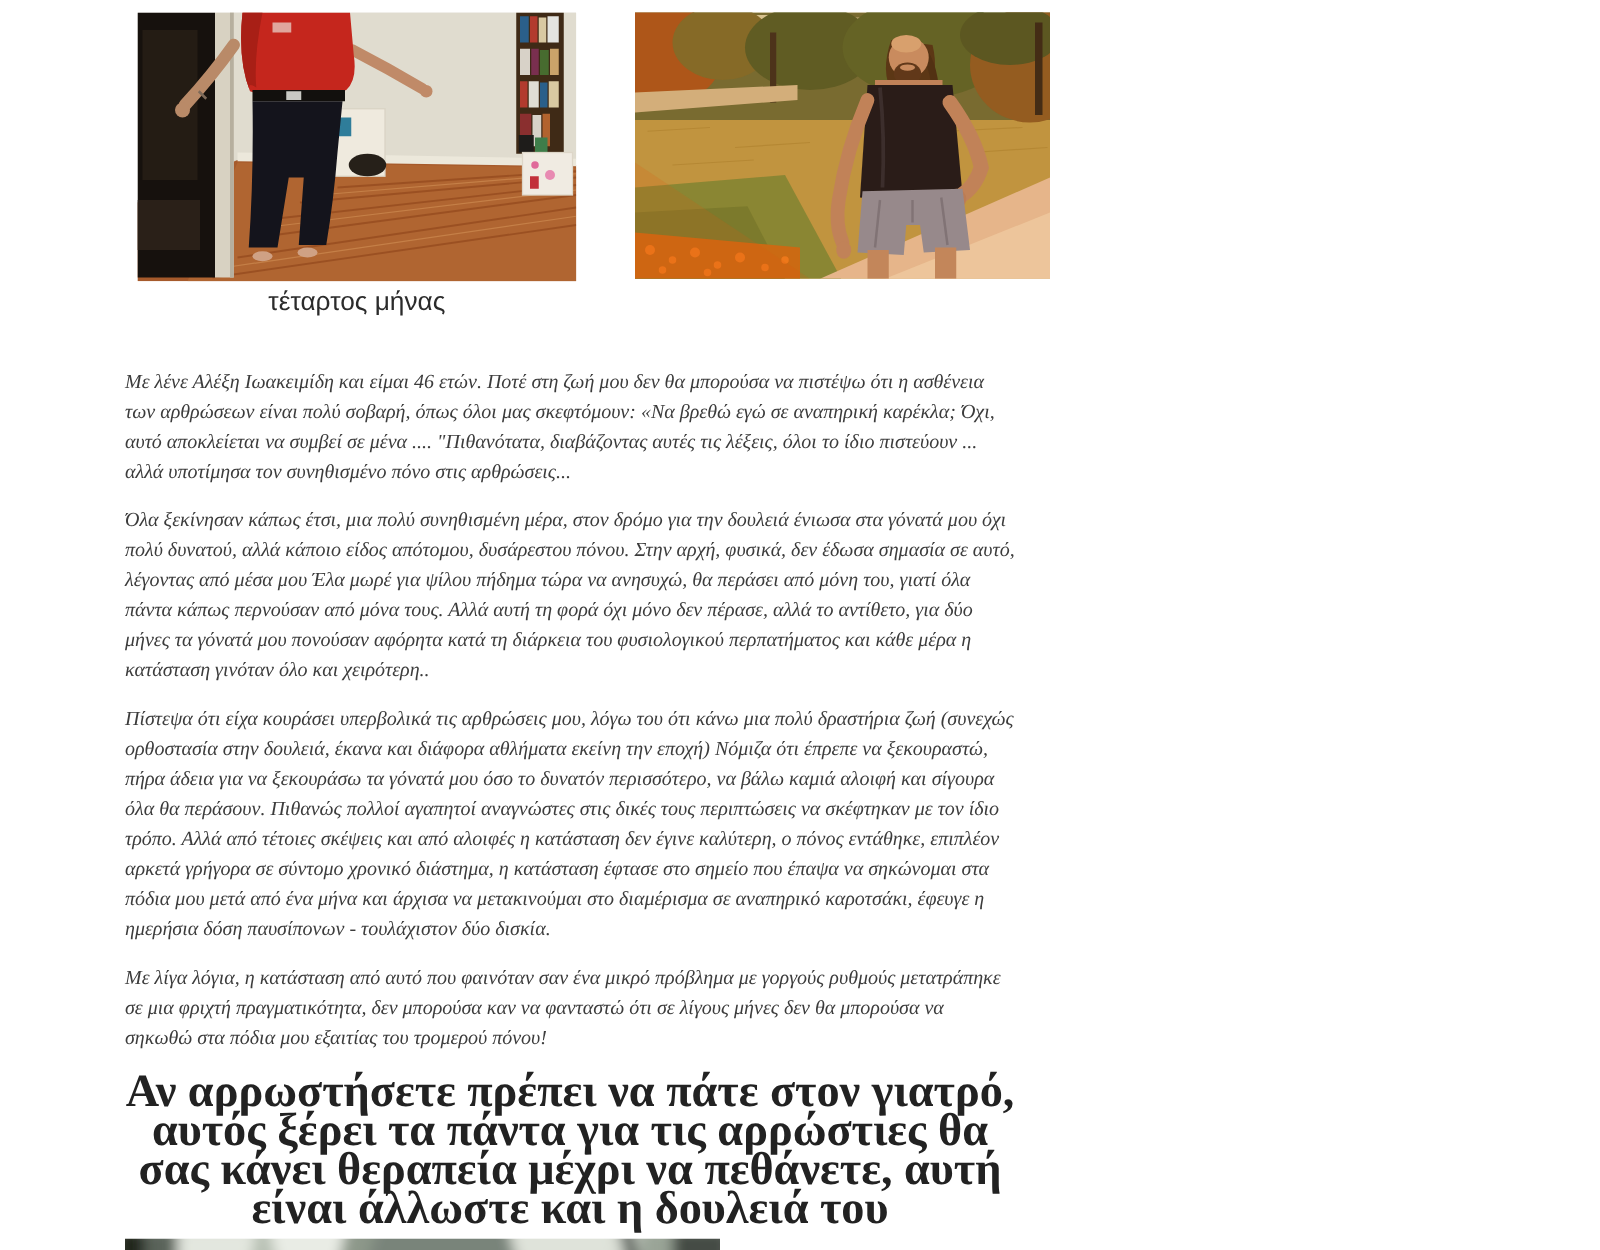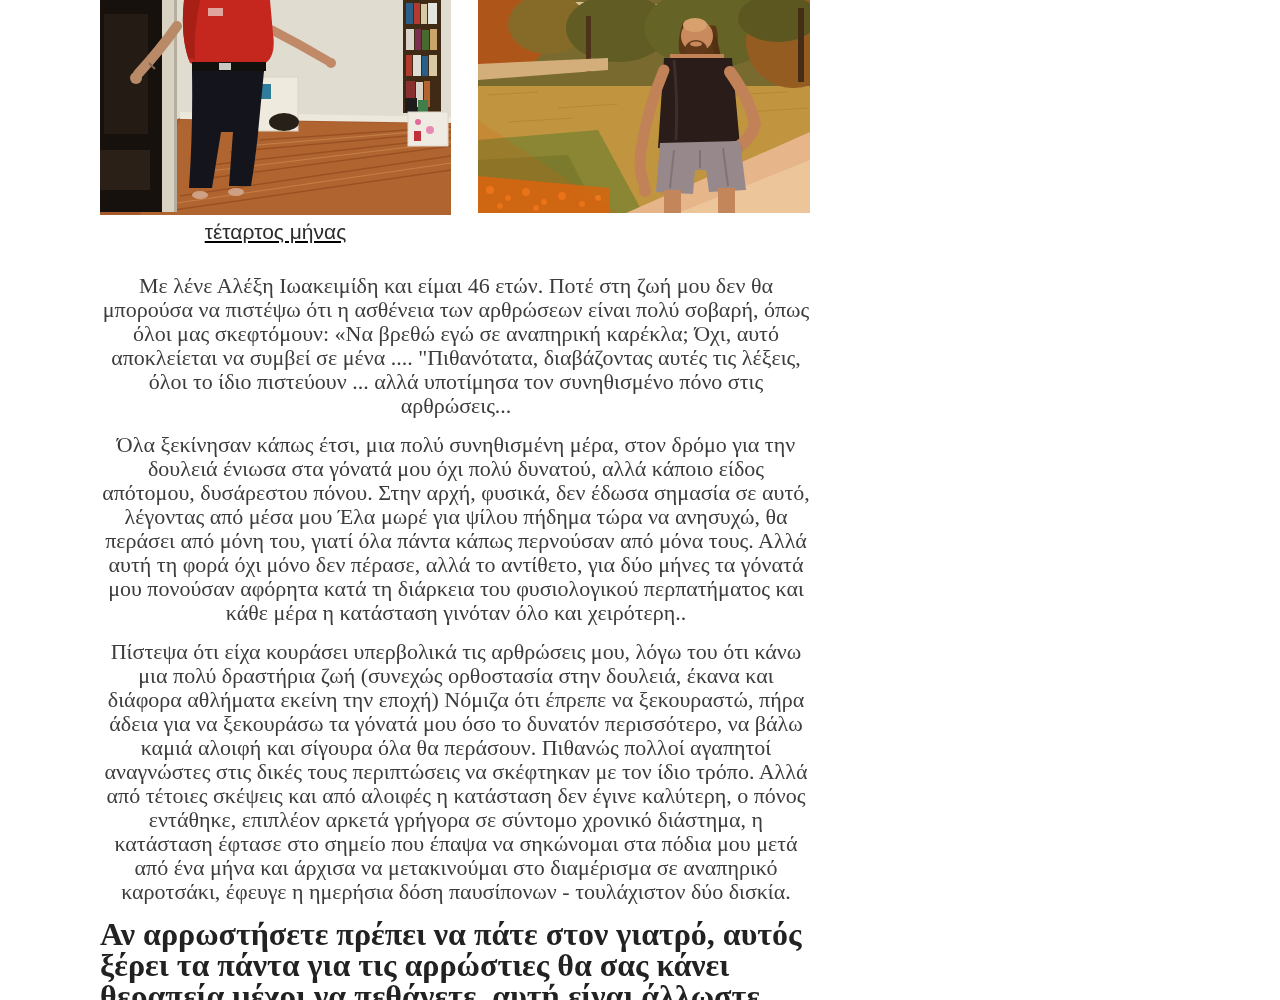--- a/index.html
+++ b/index.html
@@ -13,44 +13,46 @@
   .content {
     position:absolute;
     left:100px; top:0;
     width:712px;
   }
   .figures-row {
     display:flex;
     gap:27px;
     align-items:flex-start;
   }
-  figure { margin:0;text-decoration:underline; }
+  figure { margin:10px; }
   figure svg { display:block; }
   figcaption {
     margin-top:5px;
     text-align:center;
     font-family:"Liberation Sans", sans-serif;
     font-size:21px;
     color:#2b2b2b;
   }
   .body-text { margin-top:30px; }
   .body-text p {
-    font-size:22px;
+    font-style:italic;
+    font-size:16px;
     line-height:24px;
     color:#3c3c3c;
     margin:0 0 15px 0;
-    text-align:center;
+    text-align:left;
   }
   h1.section-heading {
     font-family:"Liberation Serif", serif;
     font-weight:bold;
-    font-size:32px;
+    font-size:37px;
     line-height:31px;
     color:#222222;
     margin:14px 0 9px 0;
+    text-align:center;
   }
   .bottom-photo { margin-top:0; }
   .bottom-photo svg { display:block; }
 </style>
 </head>
 <body>
 
 <div class="content">
 
   <div class="figures-row">
@@ -205,20 +207,21 @@
         <polygon points="0,120 140,213 0,213" fill="#e05a10" opacity="0.18"></polygon>
       </svg>
     </figure>
 
   </div>
 
   <div class="body-text">
     <p>Με λένε Αλέξη Ιωακειμίδη και είμαι 46 ετών. Ποτέ στη ζωή μου δεν θα μπορούσα να πιστέψω ότι η ασθένεια των αρθρώσεων είναι πολύ σοβαρή, όπως όλοι μας σκεφτόμουν: «Να βρεθώ εγώ σε αναπηρική καρέκλα; Όχι, αυτό αποκλείεται να συμβεί σε μένα .... "Πιθανότατα, διαβάζοντας αυτές τις λέξεις, όλοι το ίδιο πιστεύουν ... αλλά υποτίμησα τον συνηθισμένο πόνο στις αρθρώσεις...</p>
     <p>Όλα ξεκίνησαν κάπως έτσι, μια πολύ συνηθισμένη μέρα, στον δρόμο για την δουλειά ένιωσα στα γόνατά μου όχι πολύ δυνατού, αλλά κάποιο είδος απότομου, δυσάρεστου πόνου. Στην αρχή, φυσικά, δεν έδωσα σημασία σε αυτό, λέγοντας από μέσα μου Έλα μωρέ για ψίλου πήδημα τώρα να ανησυχώ, θα περάσει από μόνη του, γιατί όλα πάντα κάπως περνούσαν από μόνα τους. Αλλά αυτή τη φορά όχι μόνο δεν πέρασε, αλλά το αντίθετο, για δύο μήνες τα γόνατά μου πονούσαν αφόρητα κατά τη διάρκεια του φυσιολογικού περπατήματος και κάθε μέρα η κατάσταση γινόταν όλο και χειρότερη..</p>
     <p>Πίστεψα ότι είχα κουράσει υπερβολικά τις αρθρώσεις μου, λόγω του ότι κάνω μια πολύ δραστήρια ζωή (συνεχώς ορθοστασία στην δουλειά, έκανα και διάφορα αθλήματα εκείνη την εποχή) Νόμιζα ότι έπρεπε να ξεκουραστώ, πήρα άδεια για να ξεκουράσω τα γόνατά μου όσο το δυνατόν περισσότερο, να βάλω καμιά αλοιφή και σίγουρα όλα θα περάσουν. Πιθανώς πολλοί αγαπητοί αναγνώστες στις δικές τους περιπτώσεις να σκέφτηκαν με τον ίδιο τρόπο. Αλλά από τέτοιες σκέψεις και από αλοιφές η κατάσταση δεν έγινε καλύτερη, ο πόνος εντάθηκε, επιπλέον αρκετά γρήγορα σε σύντομο χρονικό διάστημα, η κατάσταση έφτασε στο σημείο που έπαψα να σηκώνομαι στα πόδια μου μετά από ένα μήνα και άρχισα να μετακινούμαι στο διαμέρισμα σε αναπηρικό καροτσάκι, έφευγε η ημερήσια δόση παυσίπονων - τουλάχιστον δύο δισκία.</p>
+    <p>Με λίγα λόγια, η κατάσταση από αυτό που φαινόταν σαν ένα μικρό πρόβλημα με γοργούς ρυθμούς μετατράπηκε σε μια φριχτή πραγματικότητα, δεν μπορούσα καν να φανταστώ ότι σε λίγους μήνες δεν θα μπορούσα να σηκωθώ στα πόδια μου εξαιτίας του τρομερού πόνου!</p>
   </div>
 
   <h1 class="section-heading">Αν αρρωστήσετε πρέπει να πάτε στον γιατρό, αυτός ξέρει τα πάντα για τις αρρώστιες θα σας κάνει θεραπεία μέχρι να πεθάνετε, αυτή είναι άλλωστε και η δουλειά του</h1>
 
   <div class="bottom-photo">
     <svg width="476" height="235" viewBox="0 0 476 235" aria-hidden="true">
       <defs>
         <filter id="soft" x="-20%" y="-20%" width="140%" height="140%">
           <feGaussianBlur stdDeviation="5"></feGaussianBlur>
         </filter>

